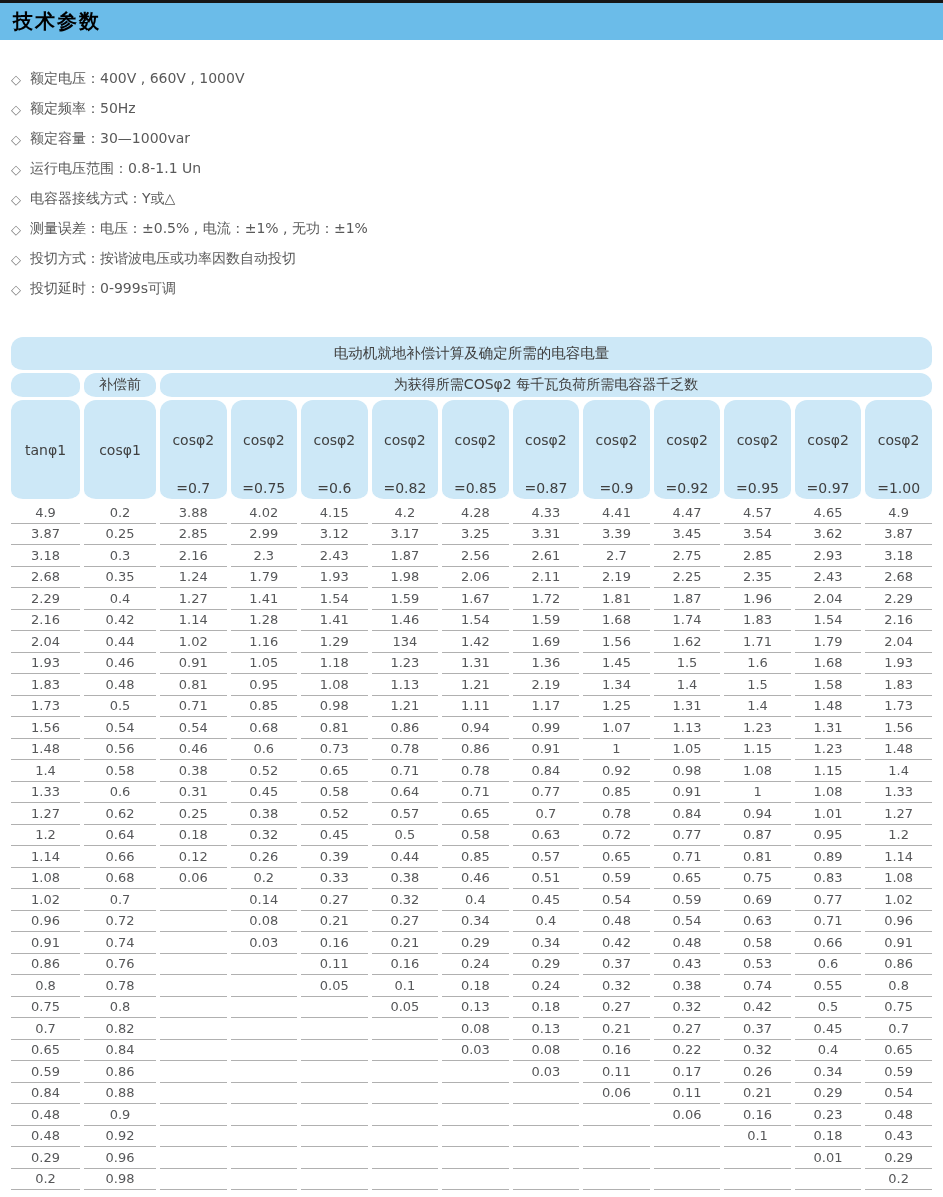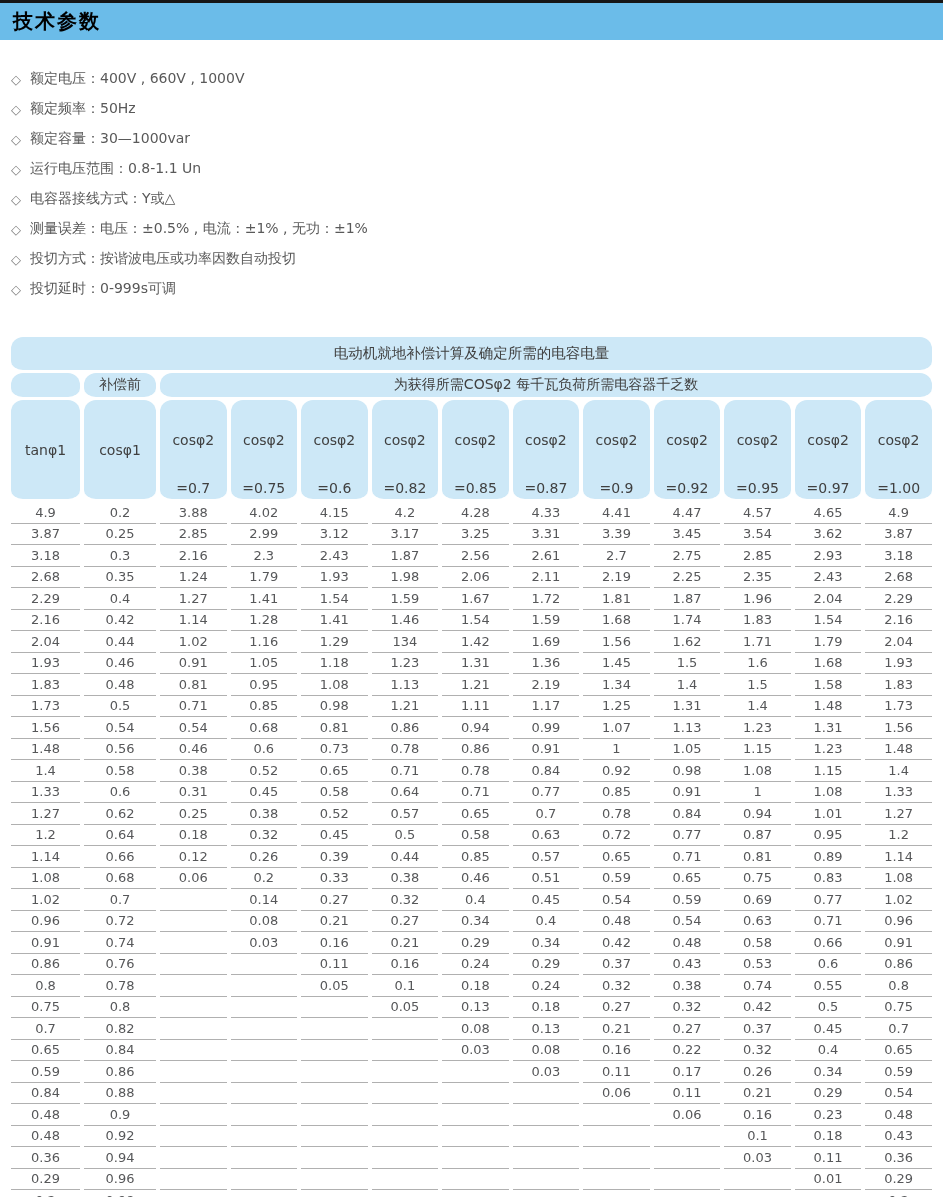--- a/index.html
+++ b/index.html
@@ -614,35 +614,20 @@
           <td></td>
           <td></td>
           <td></td>
           <td></td>
           <td></td>
           <td>0.1</td>
           <td>0.18</td>
           <td>0.43</td>
         </tr>
         <tr>
-          <td>0.36</td>
-          <td>0.94</td>
-          <td></td>
-          <td></td>
-          <td></td>
-          <td></td>
-          <td></td>
-          <td></td>
-          <td></td>
-          <td></td>
-          <td>0.03</td>
-          <td>0.11</td>
-          <td>0.36</td>
-        </tr>
-        <tr>
           <td>0.29</td>
           <td>0.96</td>
           <td></td>
           <td></td>
           <td></td>
           <td></td>
           <td></td>
           <td></td>
           <td></td>
           <td></td>

